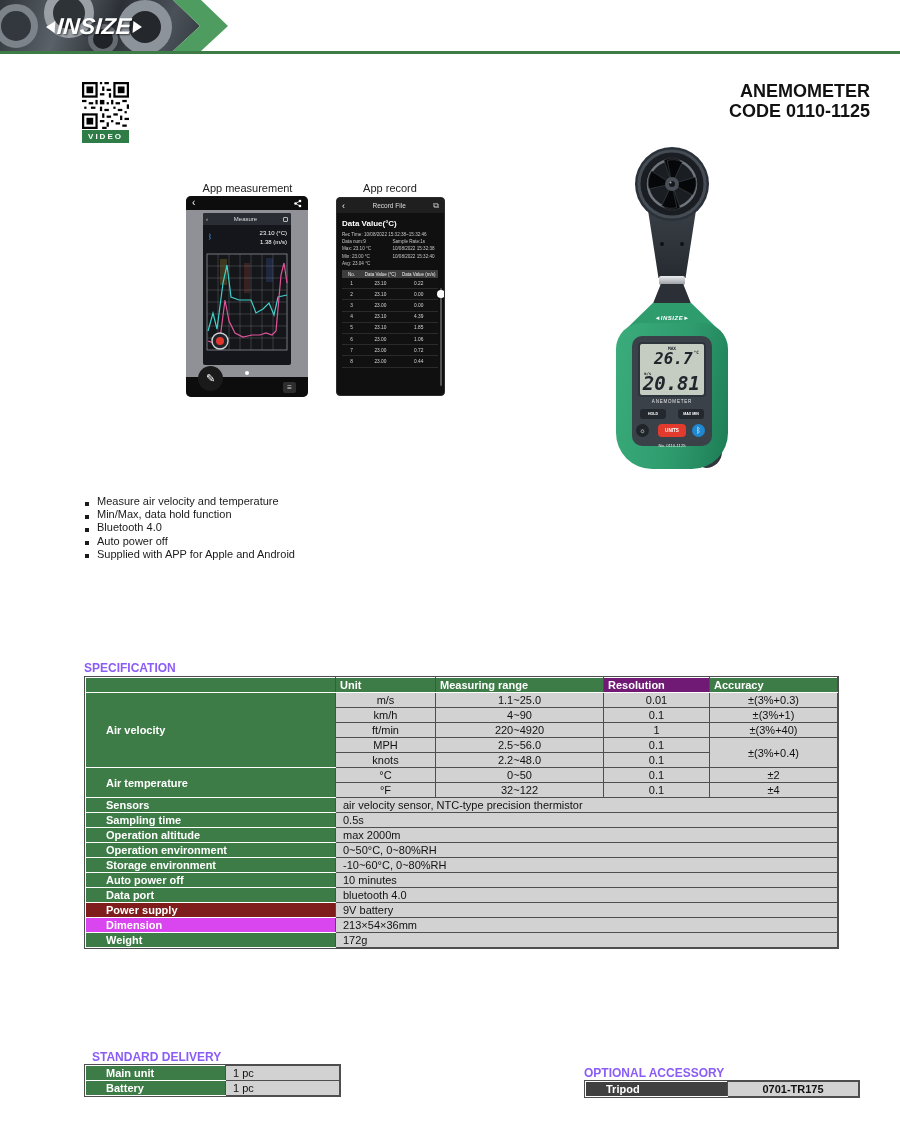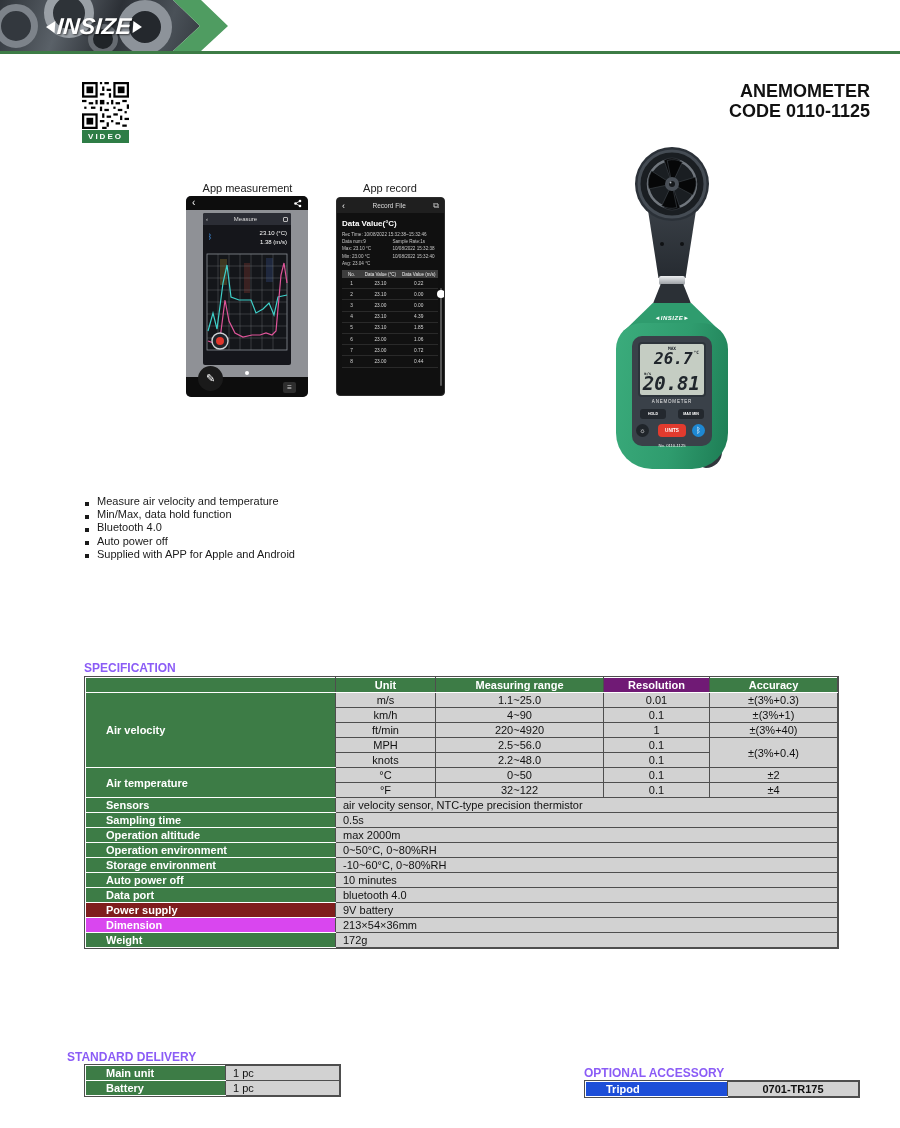--- a/index.html
+++ b/index.html
@@ -124,21 +124,21 @@
   .features .item { display:flex; align-items:center; font-size:11px; color:#1a1a1a; line-height:13.2px; }
   .features .bullet { width:4px; height:4px; background:#1a1a1a; margin:4px 8px 0 0; flex:none; }
 
   
   .sec-head { position:absolute; font-size:12px; font-weight:bold; color:#8b5cf6; }
   .tbl-wrap { position:absolute; border:1px solid #4e4e4e; }
   table.gtable { border-collapse:collapse; }
   table.gtable td { height:15px; font-size:11px; padding:0 4px; border:1px solid #4e4e4e; background:#d2d2d2; color:#111; }
   table.gtable td.g { color:#fff; font-weight:bold; border:1px solid #fff; border-right:1px solid #4e4e4e; }
   table.gtable td.gl { text-align:left; padding-left:20px; }
-  table.gtable td.gc { text-align:center; }
+  table.gtable td.gc { text-align:left; }
   table.gtable td.c { text-align:center; }
   table.gtable td.v { text-align:left; padding-left:7px; }
   .spec-wrap  { left:84px; top:676px; }
   .std-wrap   { left:84px; top:1064px; }
   .opt-wrap   { left:584px; top:1080px; }
 </style>
 </head>
 <body>
 
 <div class="page">
@@ -502,41 +502,41 @@
         <td class="v" colspan="4">213×54×36mm</td>
       </tr>
       <tr>
         <td class="g gl" style="background:#3d7c46;">Weight</td>
         <td class="v" colspan="4">172g</td>
       </tr>
     </tbody>
       </table>
   </div>
 
-  <div class="sec-head" style="left:67px; top:1050px;">STANDARD DELIVERY</div>
+  <div class="sec-head" style="left:92px; top:1050px;">STANDARD DELIVERY</div>
   <div class="tbl-wrap std-wrap">
     <table class="gtable">
       <tbody>
           <tr>
         <td class="g gl" style="width:140px; background:#3d7c46;">Main unit</td>
         <td class="v" style="width:114px;">1 pc</td>
       </tr>
       <tr>
         <td class="g gl" style="background:#3d7c46;">Battery</td>
         <td class="v">1 pc</td>
       </tr>
     </tbody>
       </table>
   </div>
 
   <div class="sec-head" style="left:584px; top:1066px;">OPTIONAL ACCESSORY</div>
   <div class="tbl-wrap opt-wrap">
     <table class="gtable">
       <tbody>
           <tr>
-        <td class="g gl" style="width:142px; background:#1d4ed8;">Tripod</td>
+        <td class="g gl" style="width:142px; background:#404040;">Tripod</td>
         <td class="c" style="width:131px; font-weight:bold;">0701-TR175</td>
       </tr>
     </tbody>
       </table>
   </div>
 
 </div>
 
 </body></html>

